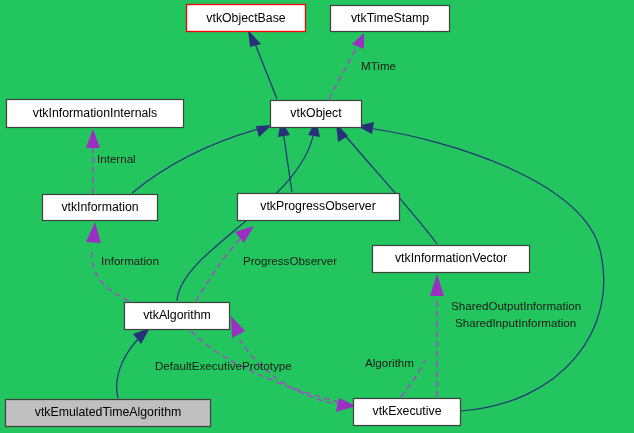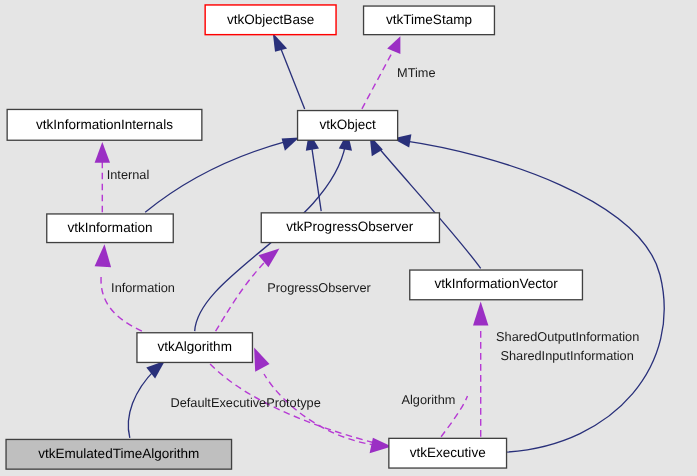--- a/index.html
+++ b/index.html
@@ -7,21 +7,21 @@
     padding: 0;
     background: #ffffff;
   }
   body {
     font-family: "Liberation Sans", sans-serif;
   }
   #diagram-root {
     position: relative;
     width: 634px;
     height: 433px;
-    background: #e5e5e5;
+    background: #22c55e;
     overflow: hidden;
   }
   svg#graph {
     display: block;
     width: 634px;
     height: 433px;
   }
   .node-box {
     fill: #ffffff;
     stroke: #404040;

